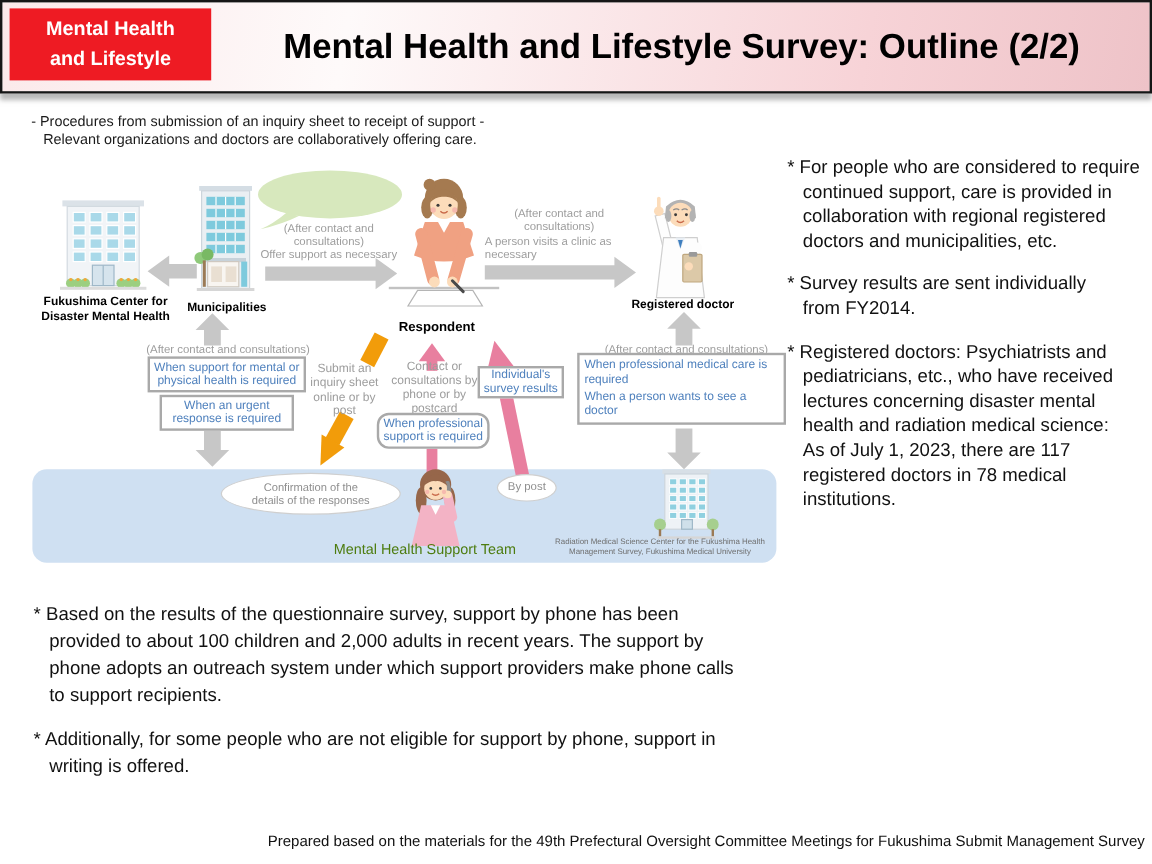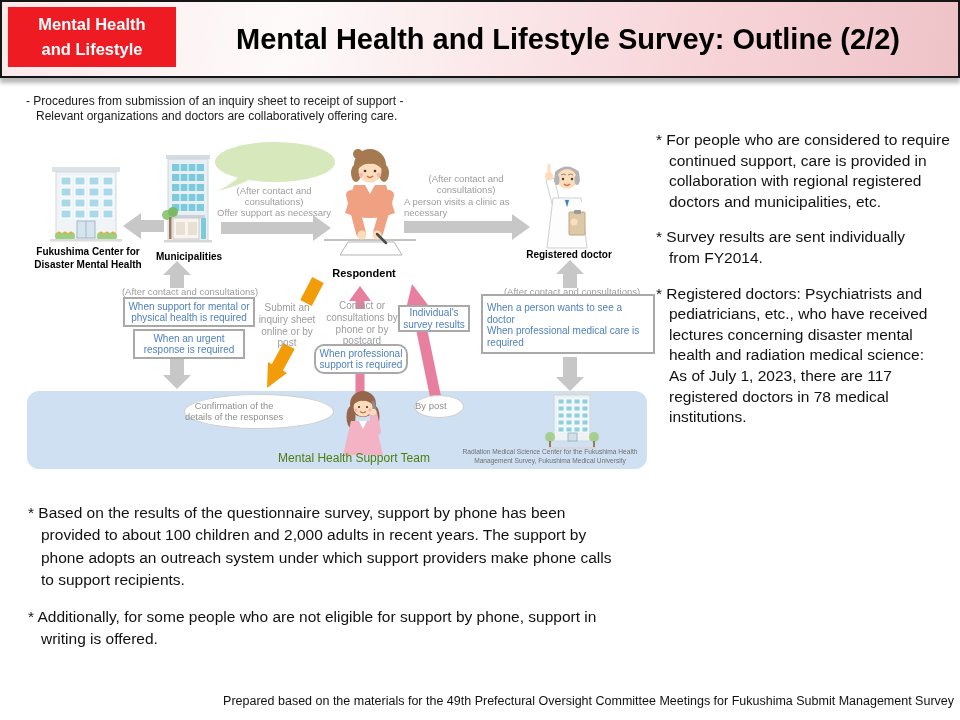--- a/index.html
+++ b/index.html
@@ -15,21 +15,21 @@
   .title{left:180px;top:0;width:772px;height:74px;display:flex;align-items:center;justify-content:center;
          font-size:29px;font-weight:bold;color:#000;}
   .sub{font-size:12px;color:#1a1a1a;}
   .note{font-size:9.5px;color:#9d9d9d;line-height:1.18;text-align:center;z-index:2;}
   .nlabel{font-weight:bold;color:#000;text-align:center;z-index:2;line-height:1.25;}
   .wbox{background:#fff;border:2px solid #a9a9a9;color:#4f81bd;font-size:10px;line-height:1.15;
         display:flex;align-items:center;justify-content:center;text-align:center;
         padding:2px 3px;box-sizing:border-box;z-index:3;}
   .panel{left:27px;top:391px;width:620px;height:78px;background:#cfe0f2;border-radius:12px;z-index:0;}
   .ebubble{background:#fff;border:1.5px solid #cfcfcf;border-radius:50%;display:flex;align-items:center;
-           text-align:center;color:#8f8f8f;z-index:2;line-height:1.15;}
+           justify-content:center;text-align:center;color:#8f8f8f;z-index:2;line-height:1.15;}
   .rnote,.bnote{font-size:15.5px;color:#111;margin:0;white-space:pre-line;padding-left:13px;text-indent:-13px;}
   .rnote{line-height:1.33;margin-bottom:15px;}
   .bnote{line-height:1.45;margin-bottom:14px;}
   .fig{z-index:2;}
   .z1{z-index:1;}.z2{z-index:2;}
   svg{display:block;}
 </style>
 </head>
 <body>
 
@@ -223,22 +223,22 @@
 <div class="abs note pre" style="left:316px;top:300px;width:92px;font-size:10px;">Contact or
 consultations by
 phone or by
 postcard</div>
 
 <div class="abs wbox" style="left:314px;top:344px;width:94px;height:30px;border-radius:10px;">When professional support is required</div>
 <div class="abs wbox" style="left:398px;top:305px;width:72px;height:27px;">Individual's survey results</div>
 
 <div class="abs" style="left:481px;top:294px;width:174px;height:60px;background:#fff;border:2px solid #a9a9a9;
      box-sizing:border-box;padding:3px 4px;z-index:3;font-size:10px;line-height:1.15;color:#4f81bd;">
+  <div>When professional medical care is required</div>
   <div style="margin-top:3px;">When a person wants to see a doctor</div>
-  <div>When professional medical care is required</div>
 </div>
 
 <div class="abs ebubble" style="left:184px;top:394px;width:148px;height:33px;font-size:9.3px;">
   <span class="pre">Confirmation of the
 details of the responses</span>
 </div>
 
 <div class="abs fig" style="left:330px;top:389px;">
   <svg width="66" height="68" viewBox="0 0 66 68">
     <circle cx="33" cy="15" r="13" fill="#96664a"></circle>

